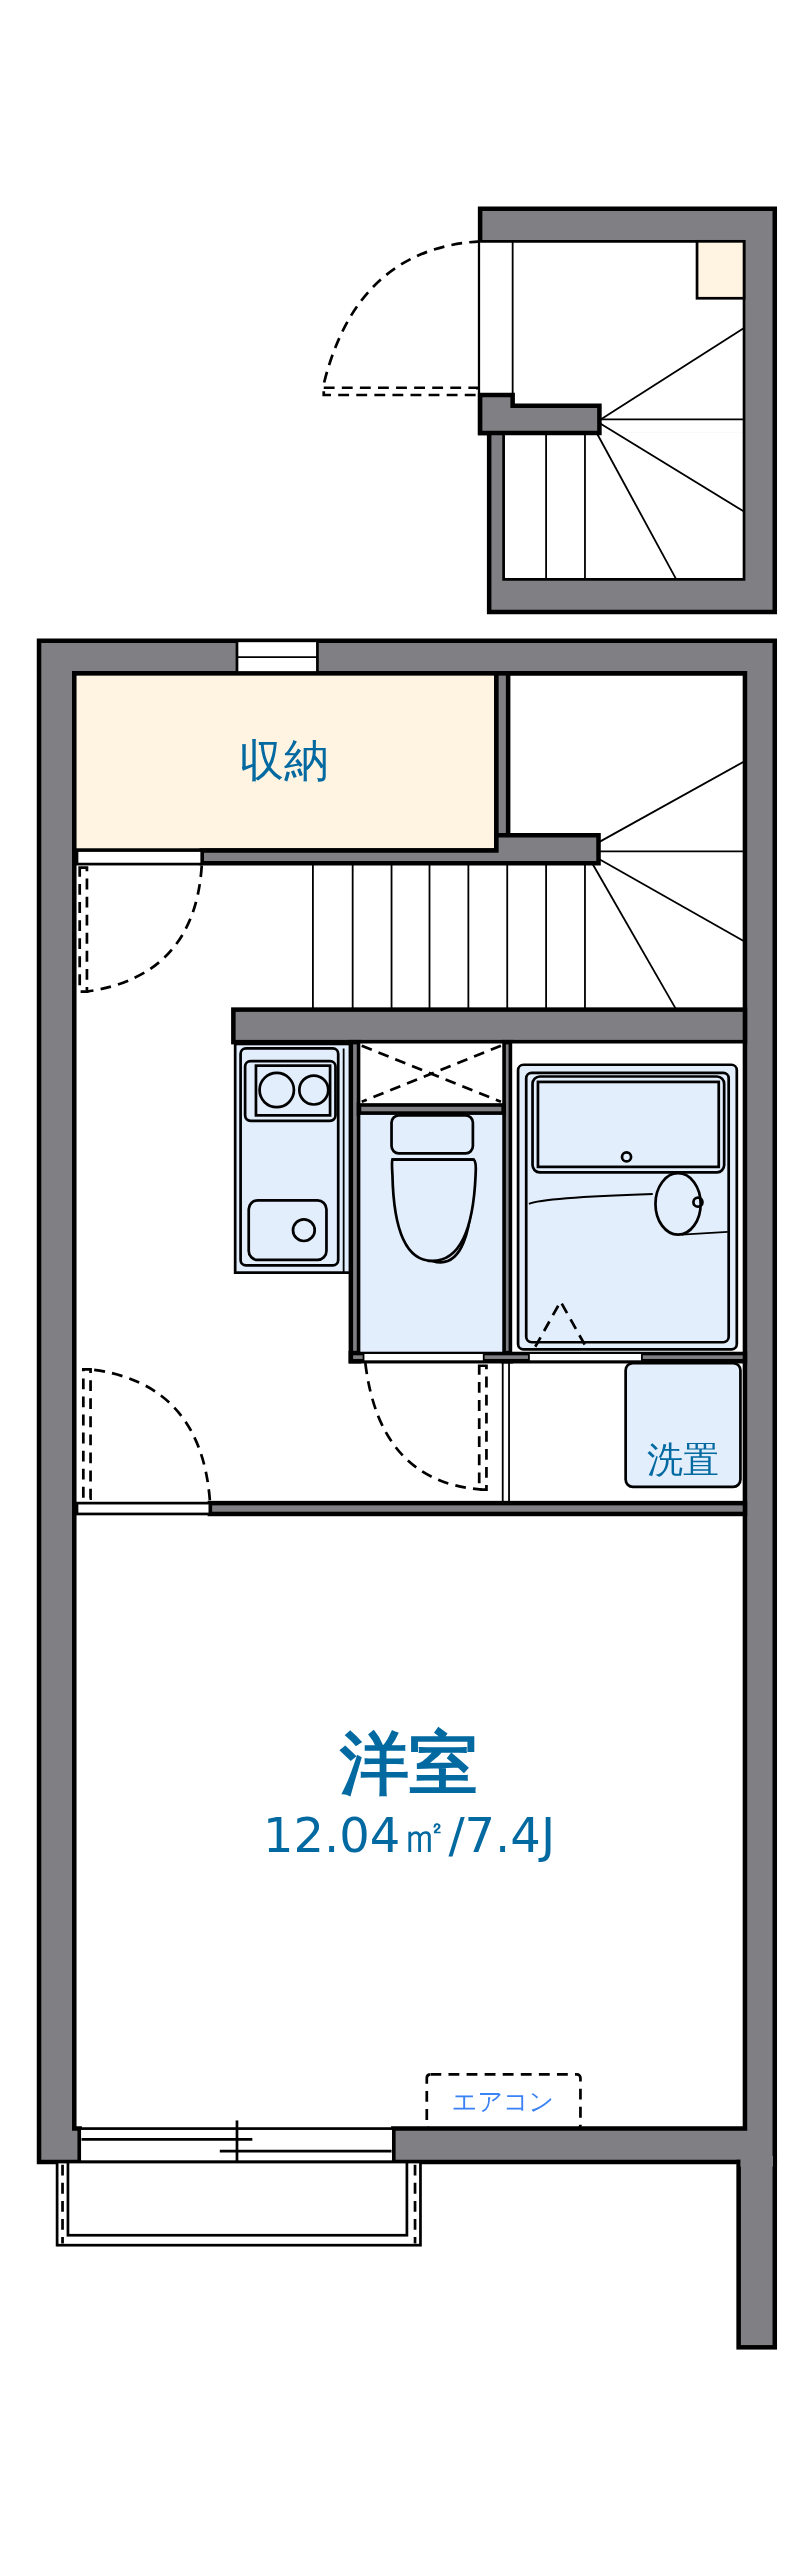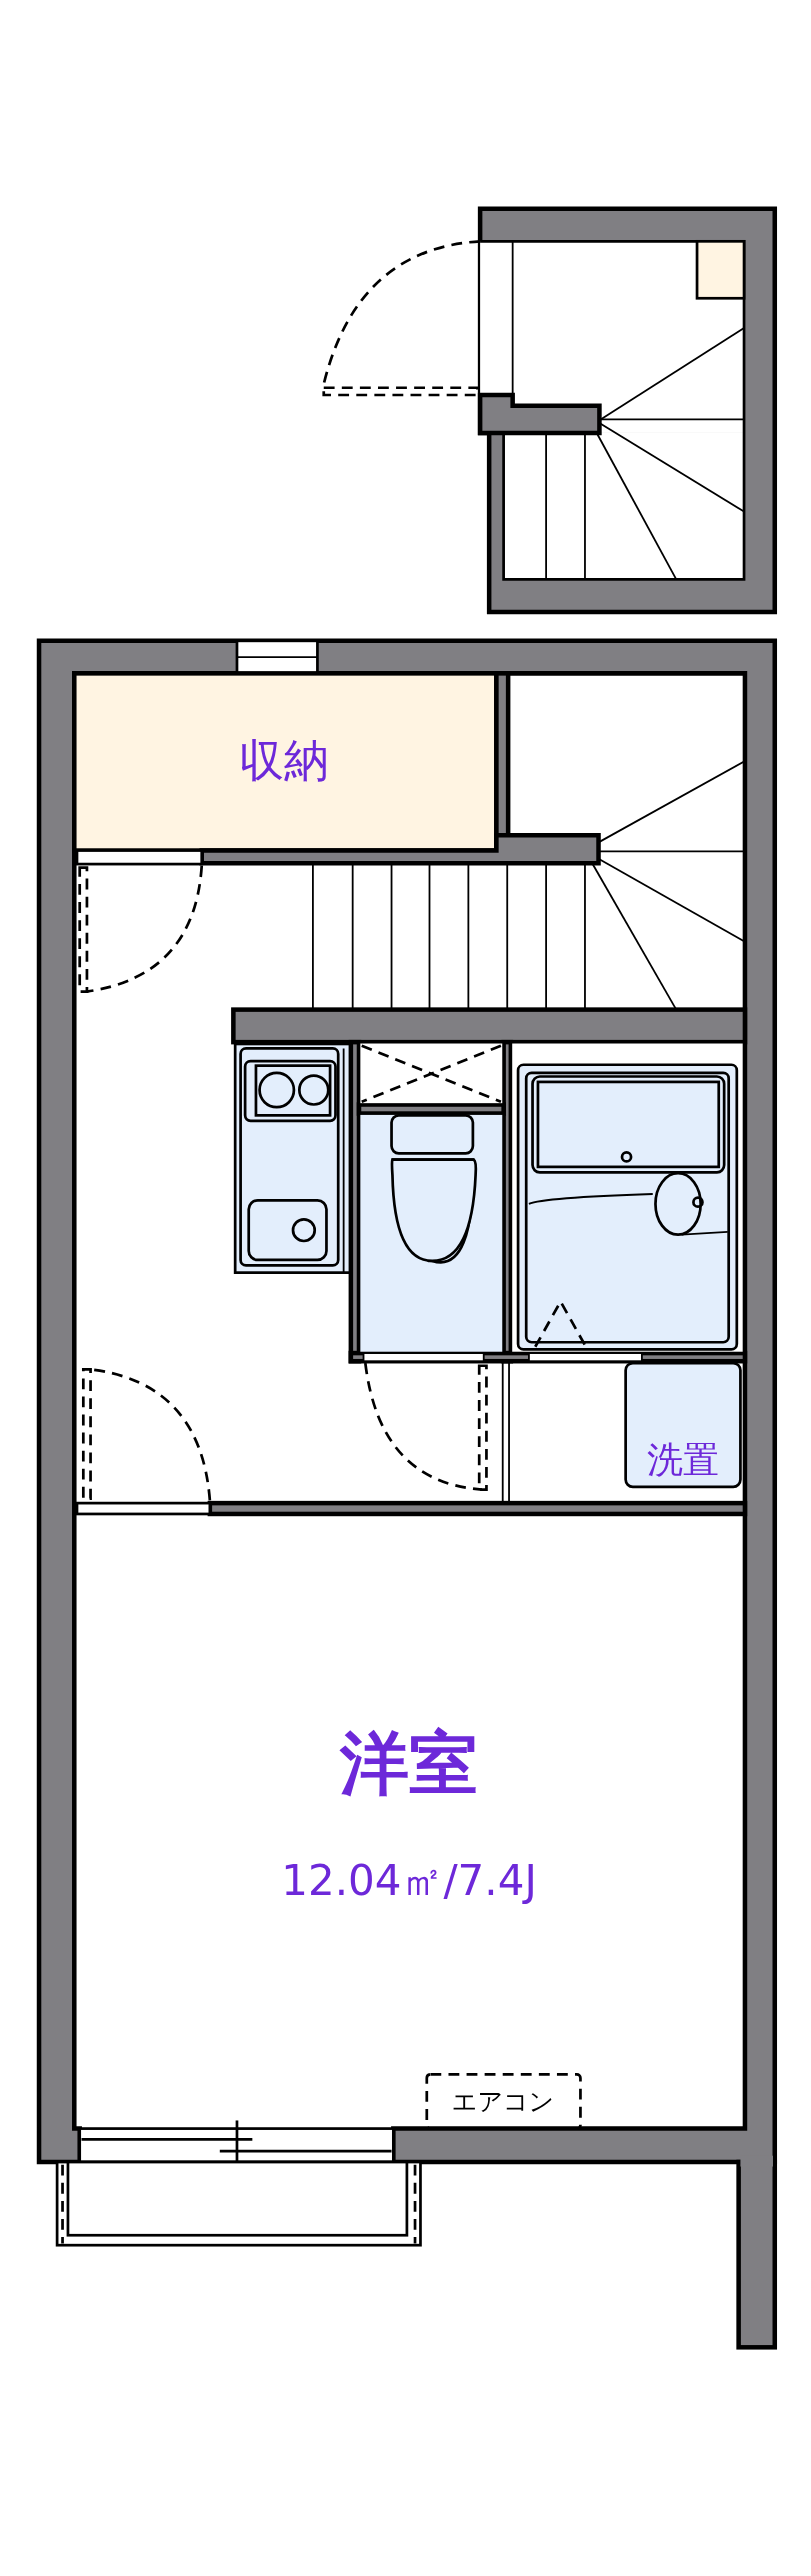--- a/index.html
+++ b/index.html
@@ -4,26 +4,26 @@
 <style>
   html, body { margin: 0; padding: 0; background: #ffffff; }
   body { width: 812px; height: 2576px; position: relative; overflow: hidden; }
   #plan { position: absolute; left: 0; top: 0; }
   .wall { fill: #807f83; stroke: #000; stroke-width: 5; stroke-linejoin: miter; }
   .line { stroke: #000; stroke-width: 3; fill: none; }
   .thin { stroke: #000; stroke-width: 2; fill: none; }
   .dash { stroke: #000; stroke-width: 3; fill: none; stroke-dasharray: 12 8; }
   .wet { fill: #e3eefc; stroke: #000; stroke-width: 3; }
   .beige { fill: #fff4e2; stroke: #000; stroke-width: 5; }
-  .label { position: absolute; font-family: "DejaVu Sans", sans-serif; color: #6d28d9; white-space: nowrap; transform: translate(-50%, -50%); line-height: 1; }
+  .label { position: absolute; font-family: "DejaVu Sans", sans-serif; color: #0369a1; white-space: nowrap; transform: translate(-50%, -50%); line-height: 1; }
   .lbl-storage { left: 284px; top: 760px; font-size: 45px; }
   .lbl-wash { left: 683px; top: 1460px; font-size: 36px; }
   .lbl-room { left: 409px; top: 1763px; font-size: 69px; font-weight: bold; }
-  .lbl-area { left: 409px; top: 1835px; font-size: 42px; margin-top: 46px; }
-  .lbl-ac { left: 503px; top: 2101px; font-size: 25px; color: #000000; }
+  .lbl-area { left: 409px; top: 1835px; font-size: 48px; }
+  .lbl-ac { left: 503px; top: 2101px; font-size: 25px; color: #3b82f6; }
 </style>
 </head>
 <body>
 
 <svg id="plan" width="812" height="2576" viewBox="0 0 898 2850" xmlns="http://www.w3.org/2000/svg">
 
   <g>
     <path class="wall" d="M531,231 L857,231 L857,677 L541,677 L541,479 L531,479 Z"></path>
     <rect x="531" y="267" width="292" height="212" fill="#fff"></rect>
     <rect x="557" y="479" width="266" height="162" fill="#fff"></rect>

